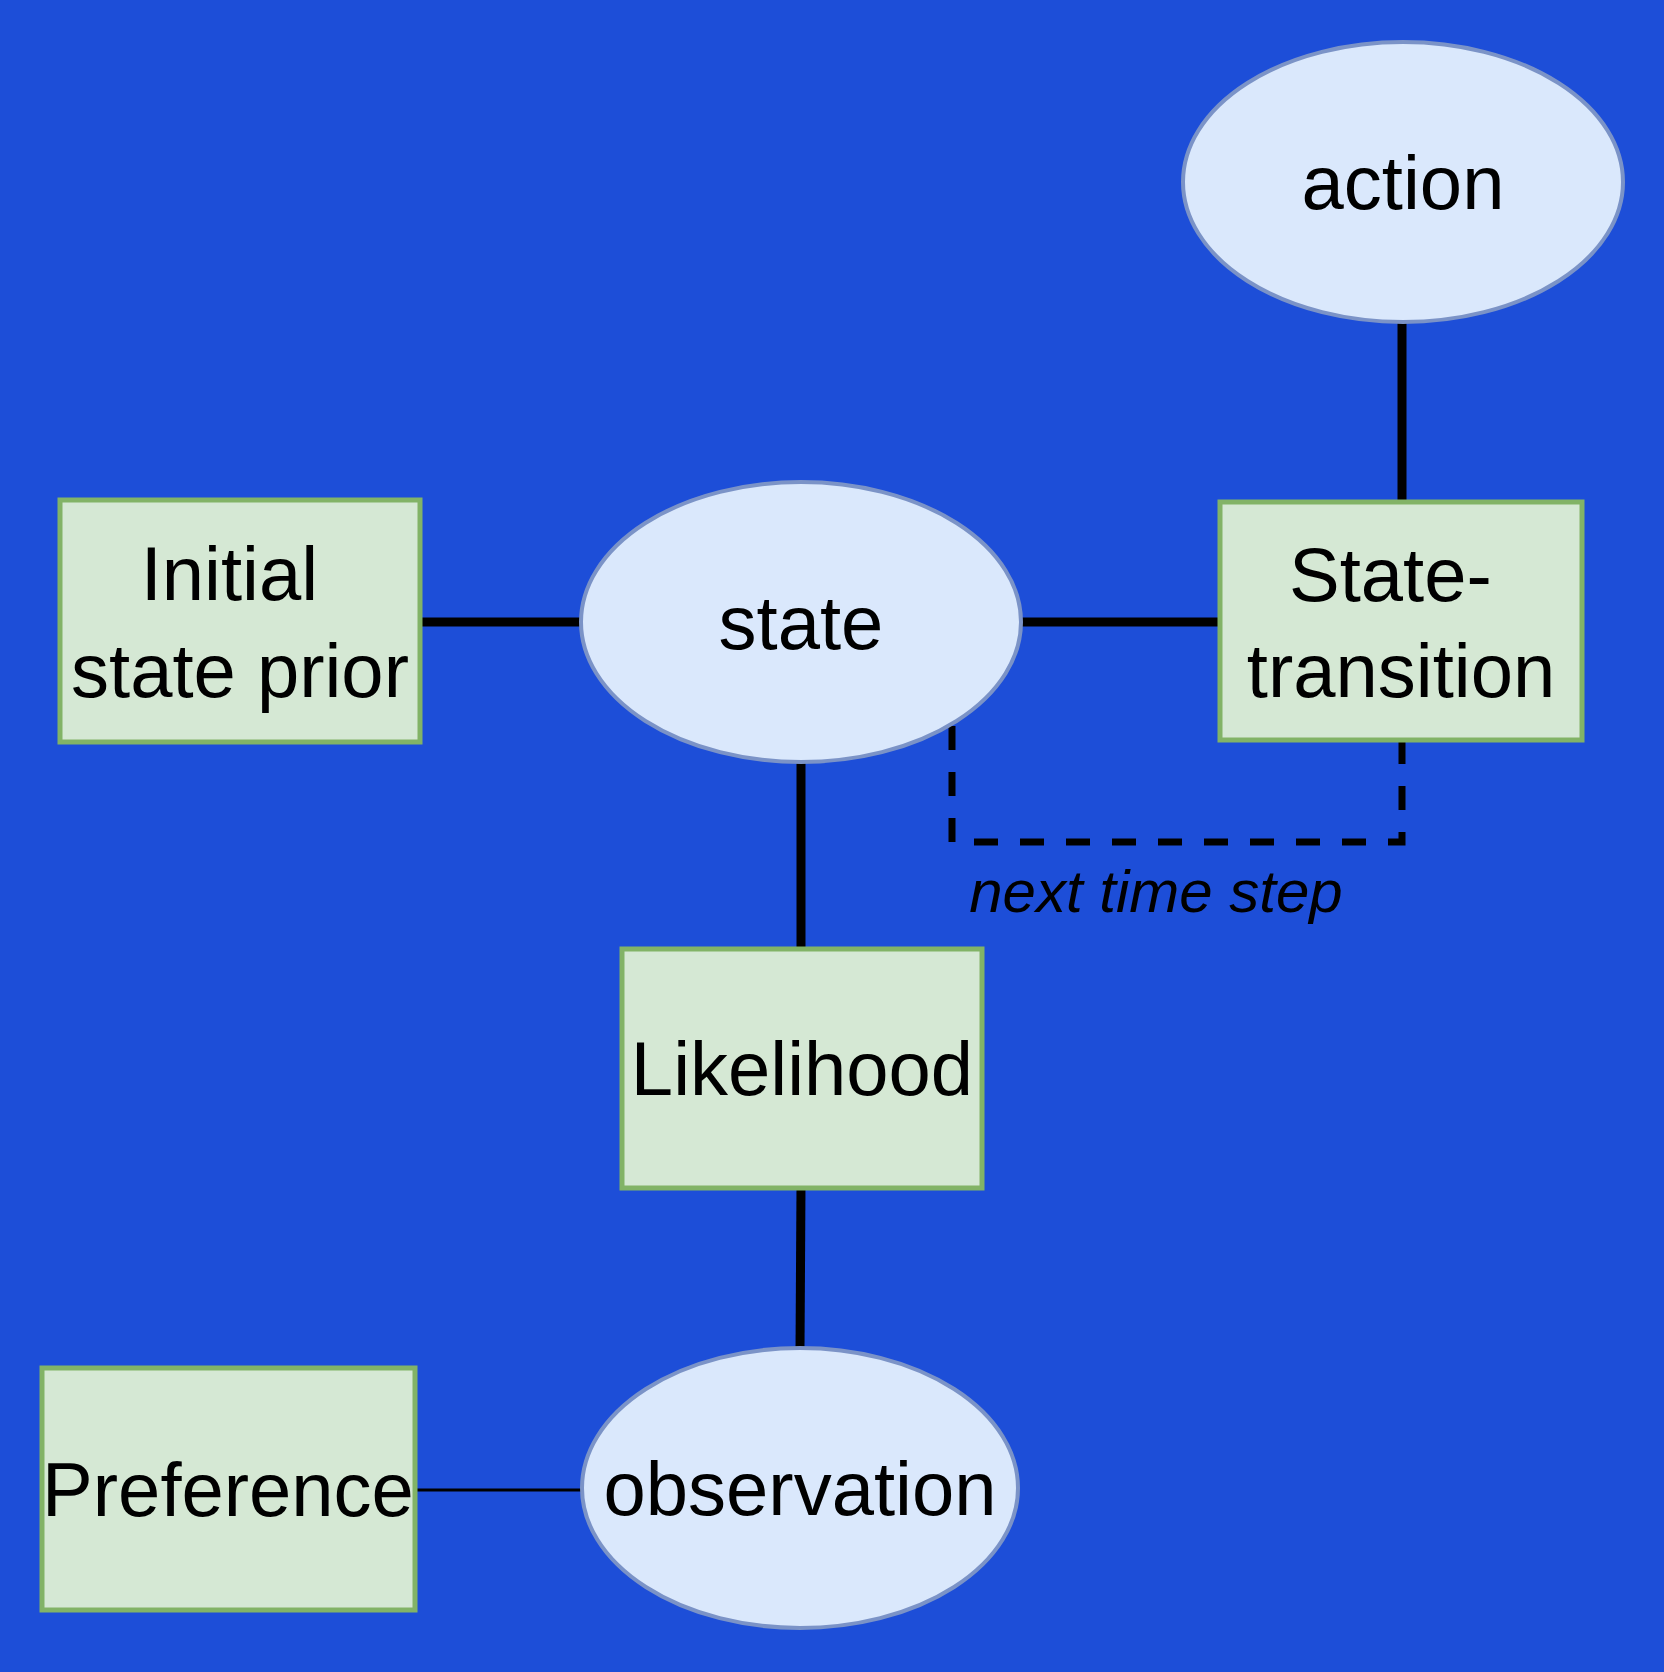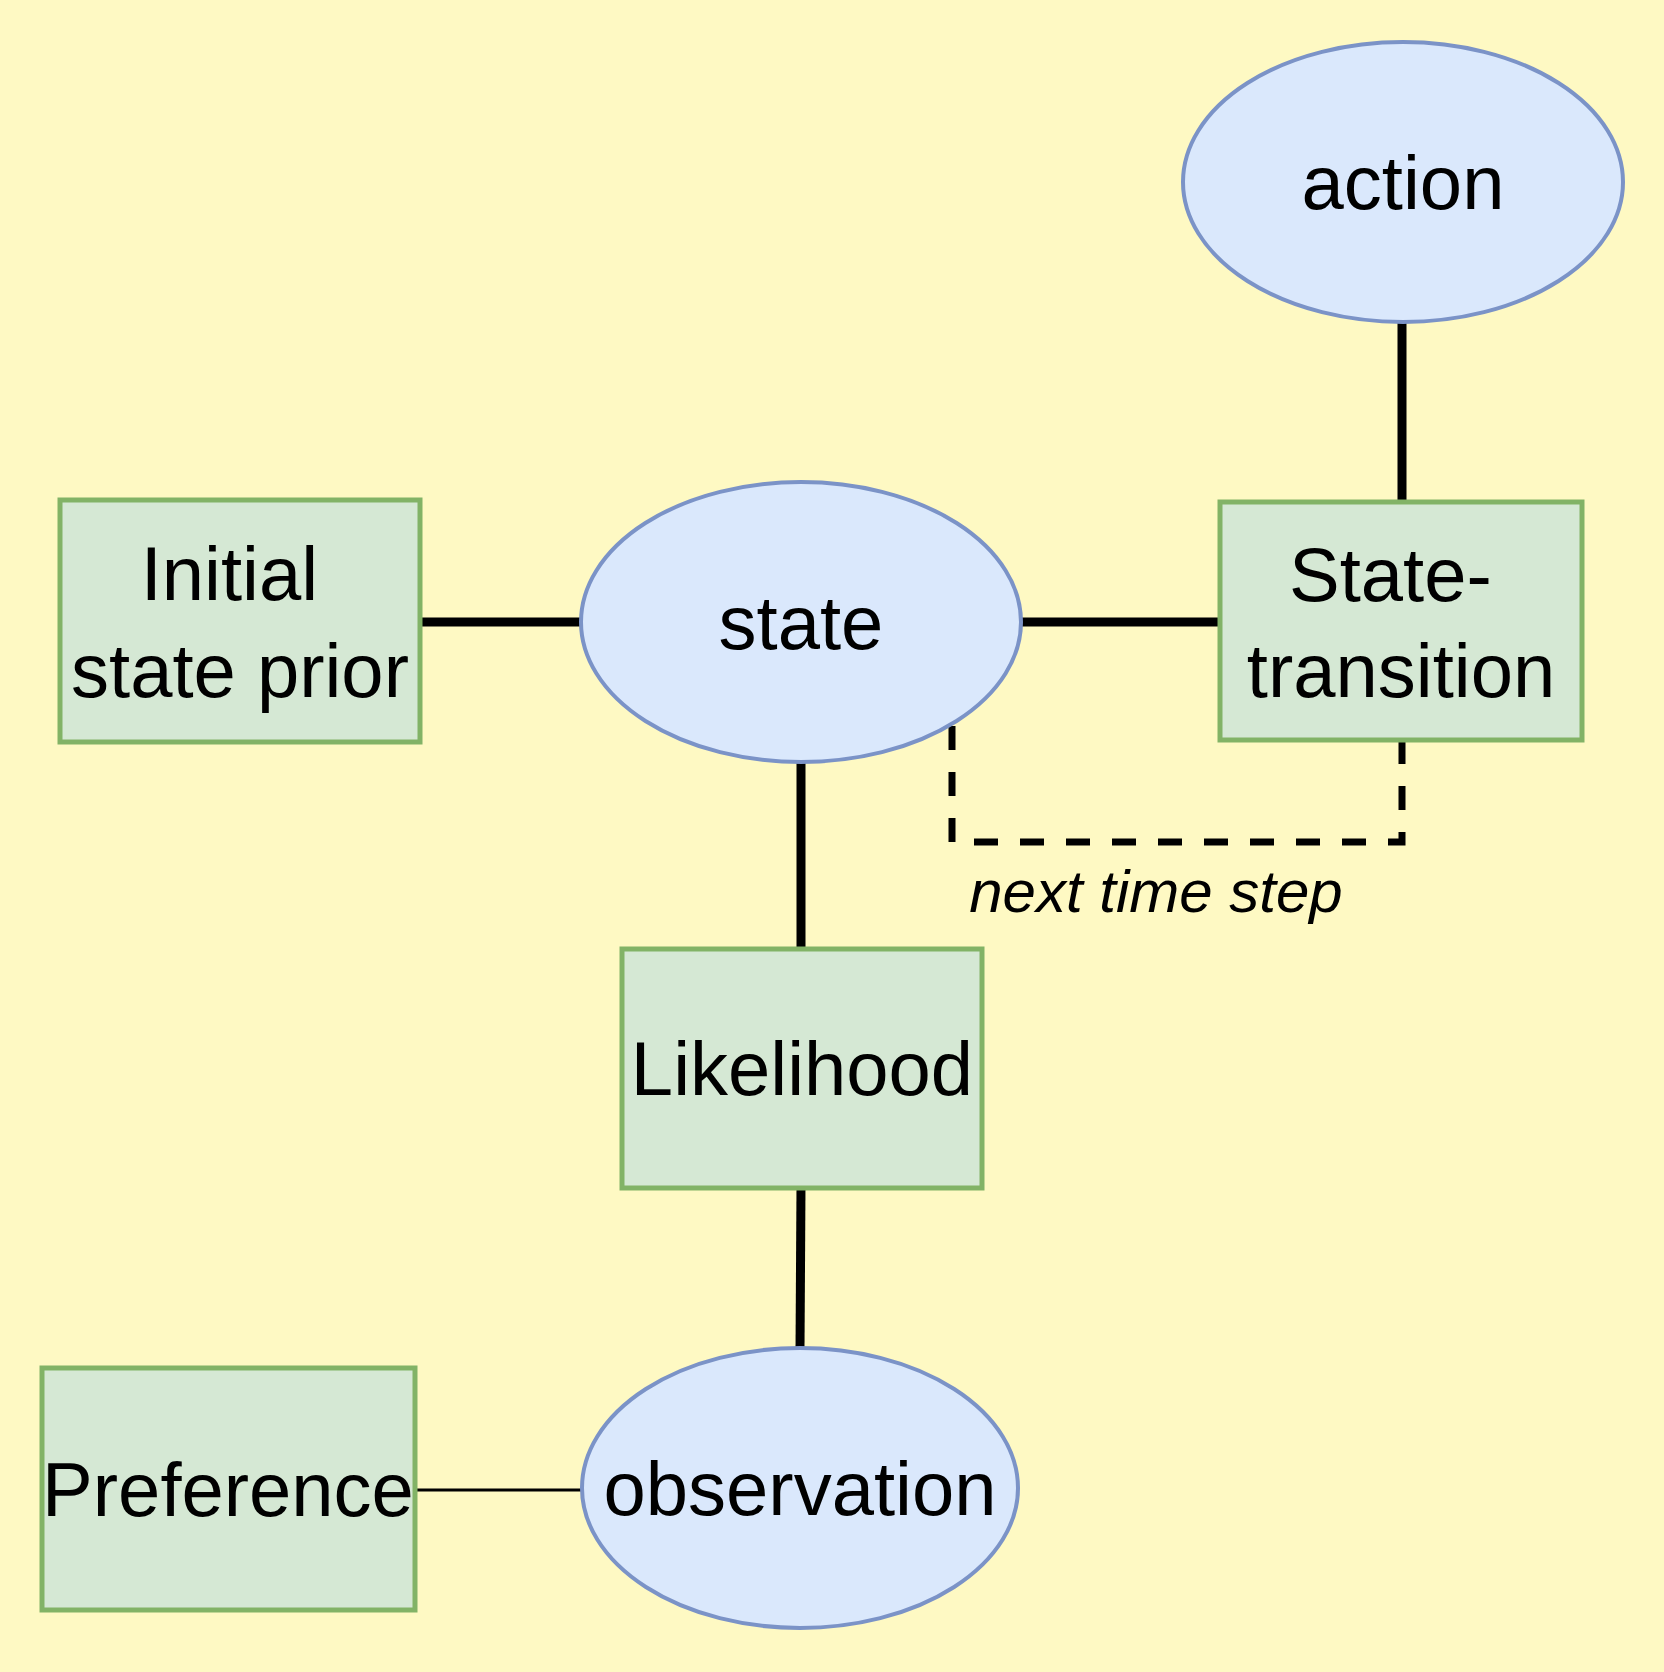--- a/index.html
+++ b/index.html
@@ -4,21 +4,21 @@
 <style>
   html, body {
     margin: 0;
     padding: 0;
     background: #ffffff;
   }
   .canvas-wrap {
     width: 1664px;
     height: 1672px;
     position: relative;
-    background: #fef9c3;
+    background: #1d4ed8;
     overflow: hidden;
   }
   svg {
     display: block;
     font-family: "Liberation Sans", "DejaVu Sans", sans-serif;
   }
   .node-label {
     font-size: 76px;
     fill: #000000;
   }

